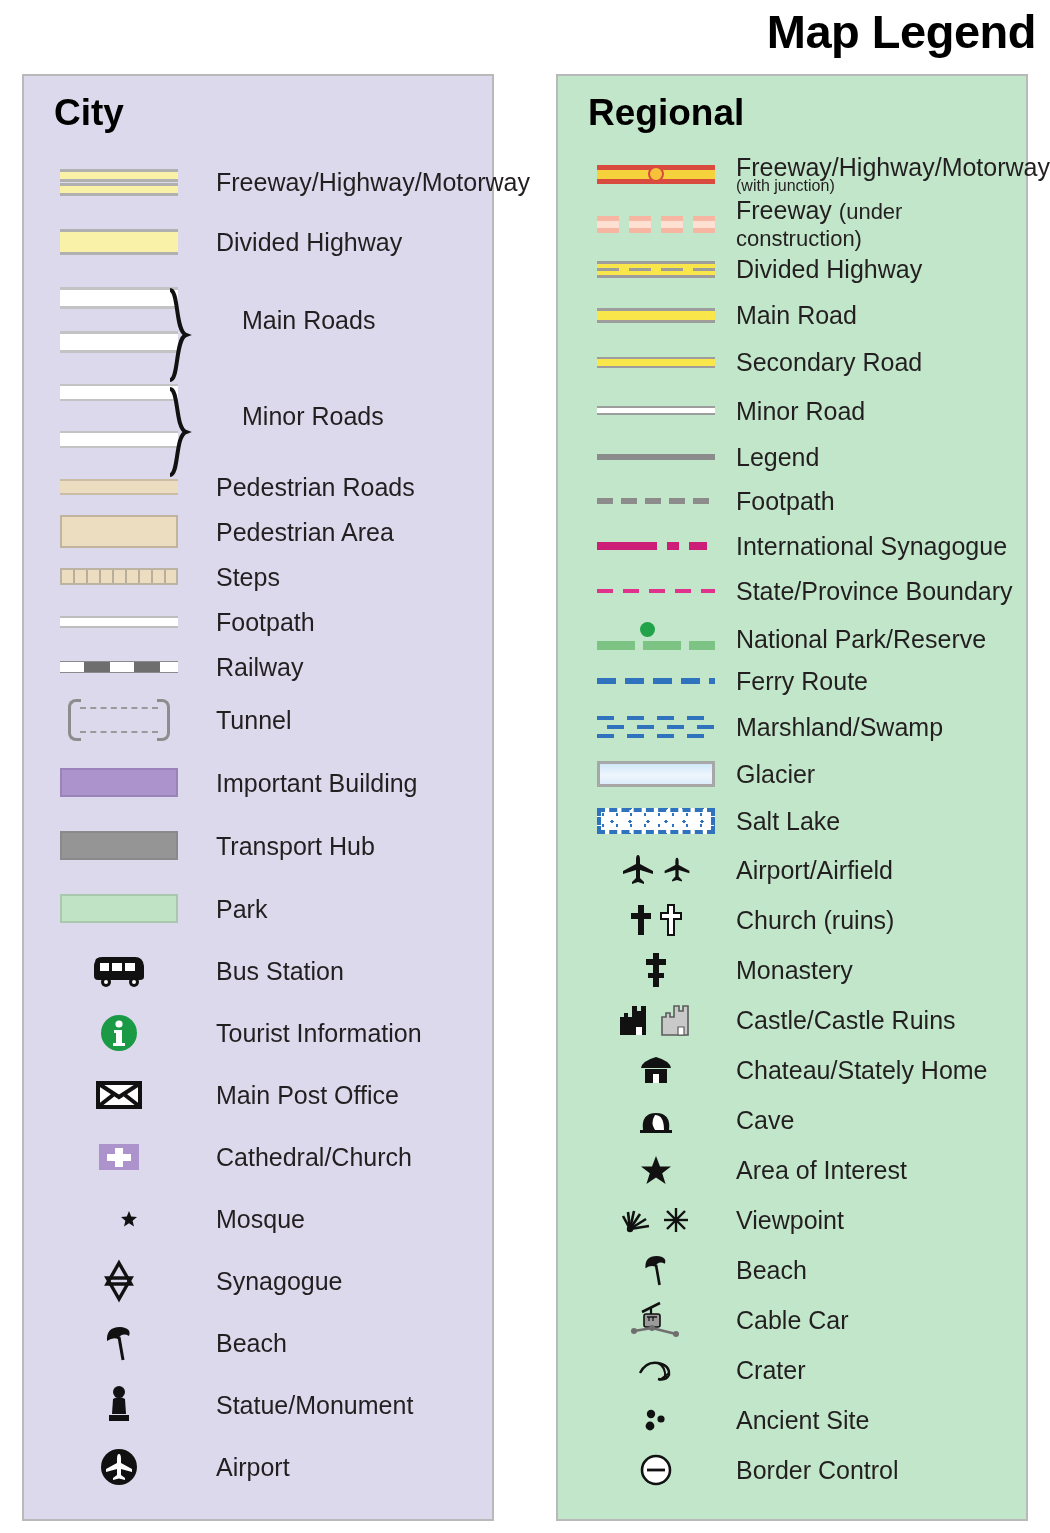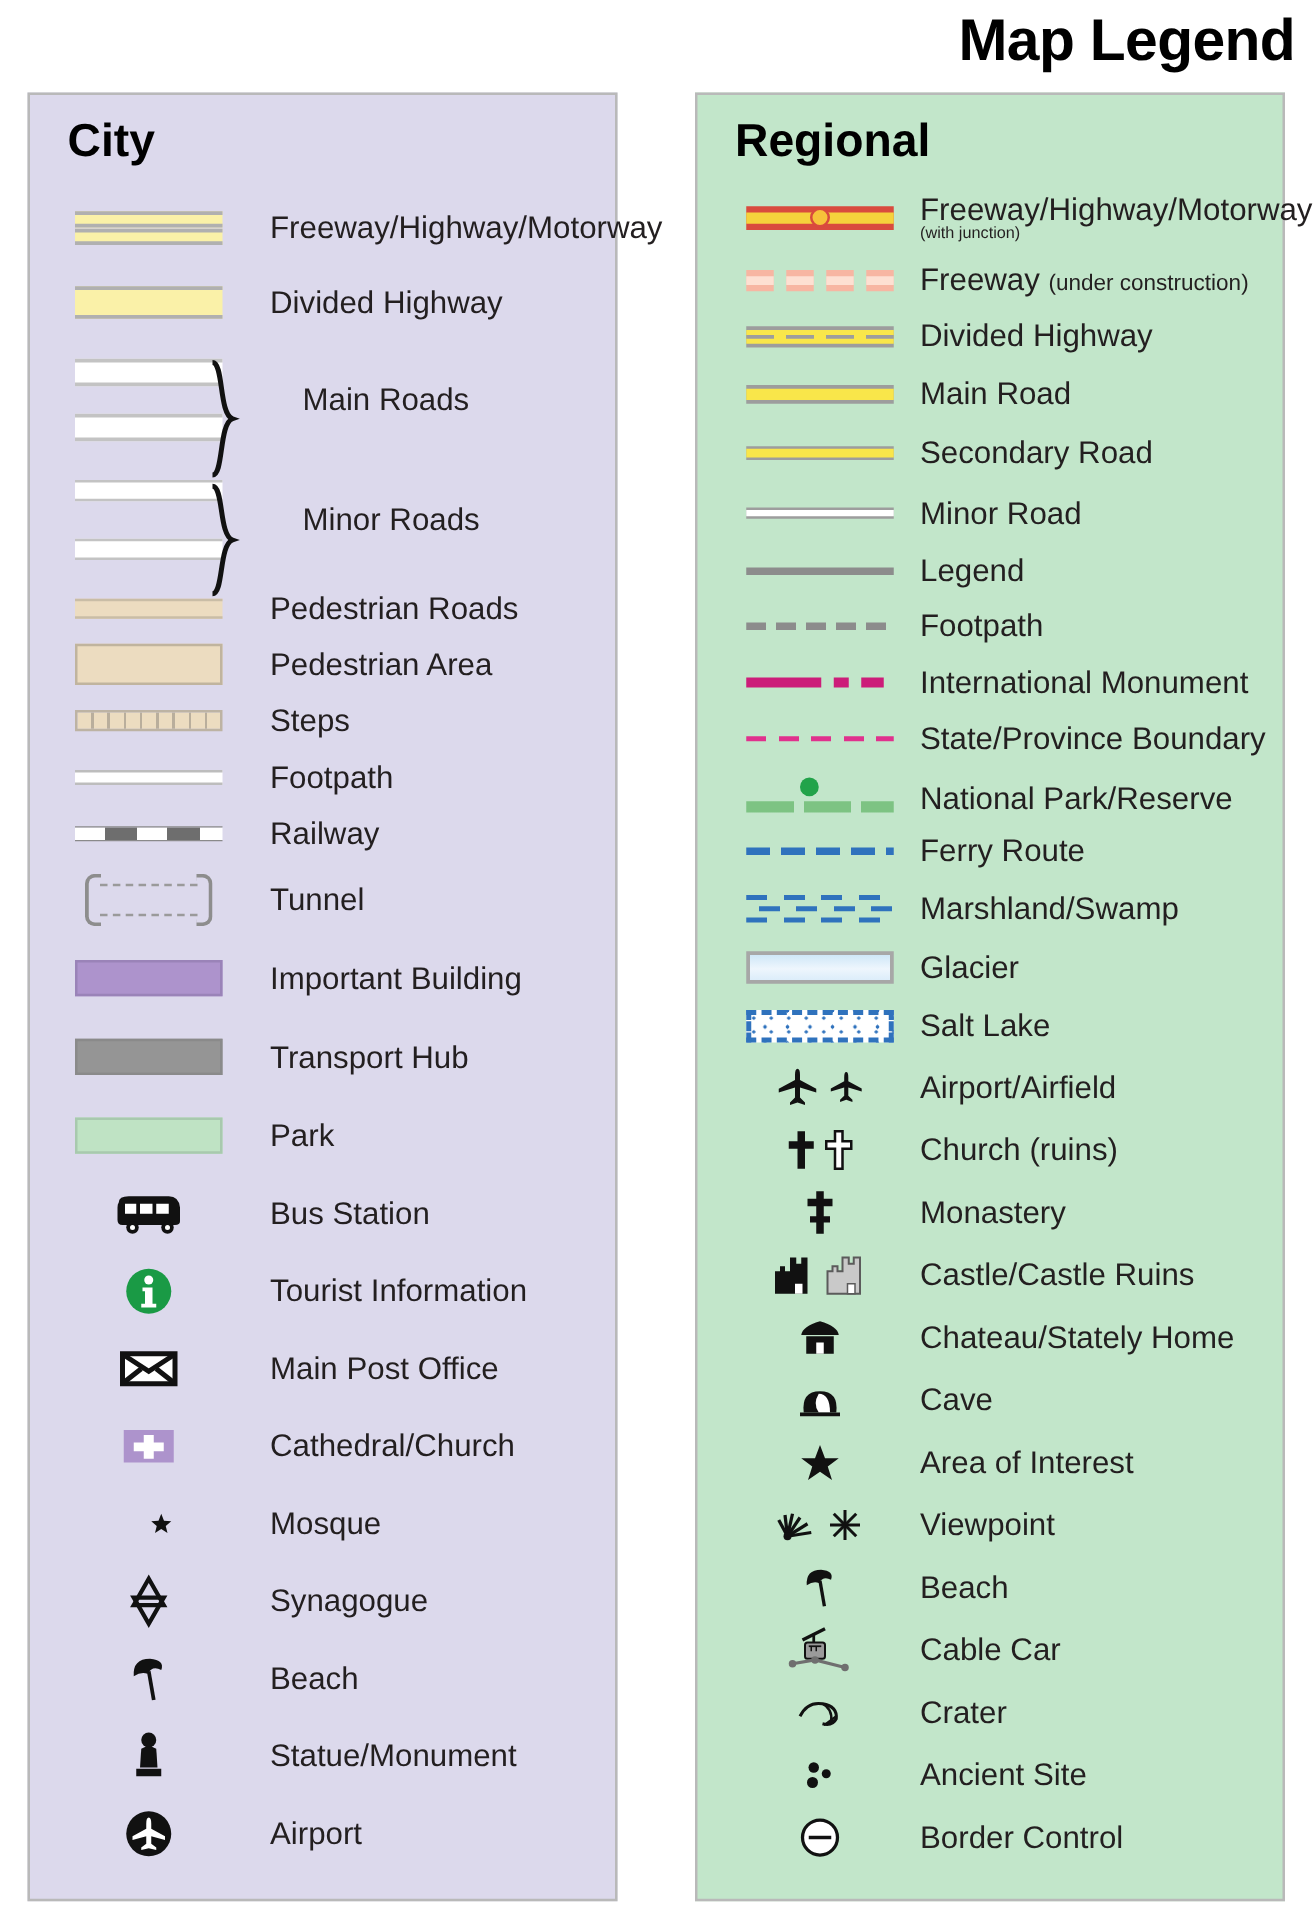--- a/index.html
+++ b/index.html
@@ -81,22 +81,22 @@
   .lbl {
     color: #231f20;
     line-height: 1.04;
   }
   
   #city-panel .sym { width: 150px; margin-left: 20px; }
   #city-panel .lbl { margin-left: 22px; font-size: 25px; }
   
   #regional-panel .sym { width: 125px; margin-left: 35px; }
   #regional-panel .lbl { margin-left: 18px; font-size: 25px; }
-  .lbl .sub { font-size: 18px; }
-  .lbl .sub-block { display: block; font-size: 13px; margin-top: -2px; }
+  .lbl .sub { font-size: 22px; }
+  .lbl .sub-block { display: block; font-size: 16px; margin-top: -2px; }
 
   
   .sw-freeway-city { width: 118px; }
   .sw-freeway-city i {
     display: block;
     height: 13px;
     background: #faf1a8;
     border-top: 3px solid #b0b0b0;
     border-bottom: 3px solid #b0b0b0;
     box-sizing: border-box;
@@ -655,21 +655,21 @@
       <div class="sym">
           <div class="sw-rfootpath"></div>
         </div>
       <div class="lbl">Footpath</div>
     </div>
 
     <div class="row" style="height:45px">
       <div class="sym">
           <div class="sw-intl"></div>
         </div>
-      <div class="lbl">International Monument</div>
+      <div class="lbl">International Synagogue</div>
     </div>
 
     <div class="row" style="height:45px">
       <div class="sym">
           <div class="sw-state"></div>
         </div>
       <div class="lbl">State/Province Boundary</div>
     </div>
 
     <div class="row" style="height:45px">

